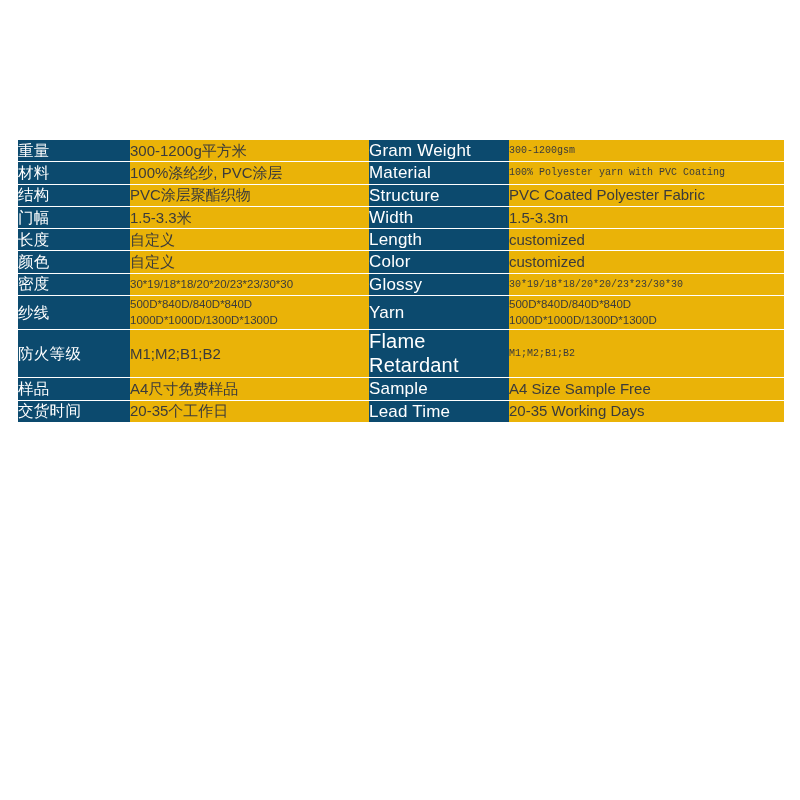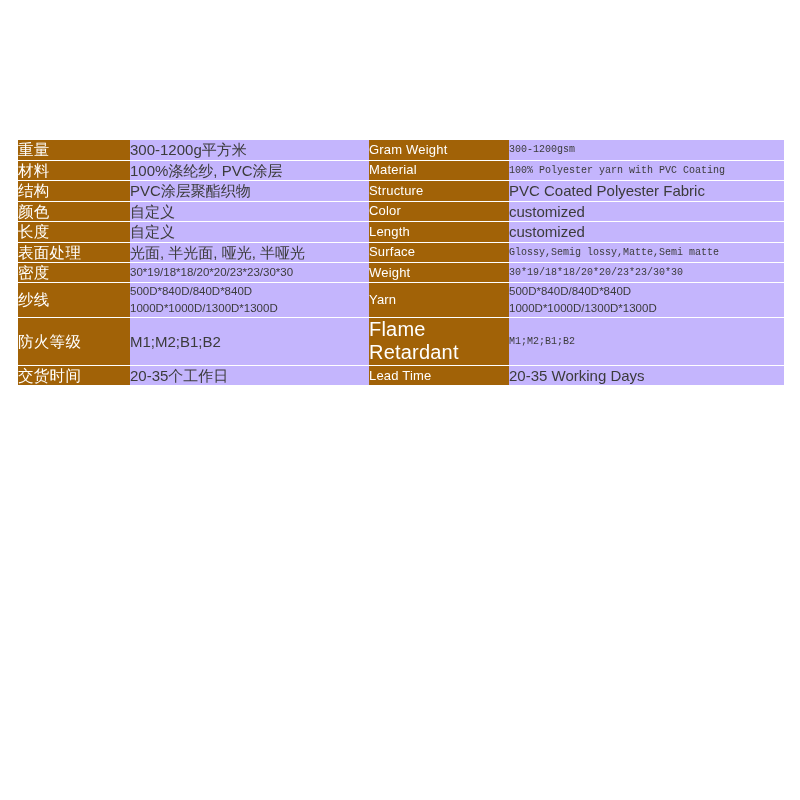--- a/index.html
+++ b/index.html
@@ -26,37 +26,37 @@
   .spec-table col.c2 { width: 239px; }
   .spec-table col.c3 { width: 140px; }
   .spec-table col.c4 { width: 275px; }
 
   .spec-table td {
     padding: 0;
     vertical-align: middle;
     border-bottom: 1px solid #ffffff;
   }
   .label-cell {
-    background: #a16207;
+    background: #0c4a6e;
     color: #ffffff;
     font-size: 15.5px;
     padding: 6px 8px 6px 9px;
     letter-spacing: 0.3px;
     line-height: 1.25;
   }
   .label-cell.en {
-    font-size: 13px;
+    font-size: 17px;
     letter-spacing: 0.2px;
   }
   .label-cell.en.small {
     font-size: 20px;
     line-height: 1.18;
   }
   .value-cell {
-    background: #c4b5fd;
+    background: #eab308;
     color: #3b3b3b;
     font-size: 15px;
     padding: 6px 6px 6px 10px;
     border-bottom: 1px solid #f0a882;
     line-height: 1.3;
   }
   .value-cell.small {
     font-size: 11.5px;
     line-height: 1.45;
   }
@@ -92,55 +92,61 @@
         <td class="label-cell en">Material</td>
         <td class="value-cell tight">100% Polyester yarn with PVC Coating</td>
       </tr>
       <tr>
         <td class="label-cell">结构</td>
         <td class="value-cell cn">PVC涂层聚酯织物</td>
         <td class="label-cell en">Structure</td>
         <td class="value-cell ">PVC Coated Polyester Fabric</td>
       </tr>
       <tr>
-        <td class="label-cell">颜色</td>
-        <td class="value-cell cn">自定义</td>
-        <td class="label-cell en">Color</td>
-        <td class="value-cell ">customized</td>
+        <td class="label-cell">门幅</td>
+        <td class="value-cell cn">1.5-3.3米</td>
+        <td class="label-cell en">Width</td>
+        <td class="value-cell ">1.5-3.3m</td>
       </tr>
       <tr>
         <td class="label-cell">长度</td>
         <td class="value-cell cn">自定义</td>
         <td class="label-cell en">Length</td>
         <td class="value-cell ">customized</td>
       </tr>
       <tr>
-        <td class="label-cell">表面处理</td>
-        <td class="value-cell cn">光面, 半光面, 哑光, 半哑光</td>
-        <td class="label-cell en">Surface</td>
-        <td class="value-cell tight">Glossy,Semig lossy,Matte,Semi matte</td>
+        <td class="label-cell">颜色</td>
+        <td class="value-cell cn">自定义</td>
+        <td class="label-cell en">Color</td>
+        <td class="value-cell ">customized</td>
       </tr>
       <tr>
         <td class="label-cell">密度</td>
         <td class="value-cell small">30*19/18*18/20*20/23*23/30*30</td>
-        <td class="label-cell en">Weight</td>
+        <td class="label-cell en">Glossy</td>
         <td class="value-cell tight">30*19/18*18/20*20/23*23/30*30</td>
       </tr>
       <tr>
         <td class="label-cell">纱线</td>
         <td class="value-cell small">500D*840D/840D*840D<br>1000D*1000D/1300D*1300D</td>
         <td class="label-cell en">Yarn</td>
         <td class="value-cell small">500D*840D/840D*840D<br>1000D*1000D/1300D*1300D</td>
       </tr>
       <tr>
         <td class="label-cell">防火等级</td>
         <td class="value-cell cn">M1;M2;B1;B2</td>
         <td class="label-cell en small">Flame Retardant</td>
         <td class="value-cell tight">M1;M2;B1;B2</td>
       </tr>
       <tr>
+        <td class="label-cell">样品</td>
+        <td class="value-cell cn">A4尺寸免费样品</td>
+        <td class="label-cell en">Sample</td>
+        <td class="value-cell ">A4 Size Sample Free</td>
+      </tr>
+      <tr>
         <td class="label-cell">交货时间</td>
         <td class="value-cell cn">20-35个工作日</td>
         <td class="label-cell en">Lead Time</td>
         <td class="value-cell ">20-35 Working Days</td>
       </tr>
     </tbody>
 </table>
 
 </body></html>

